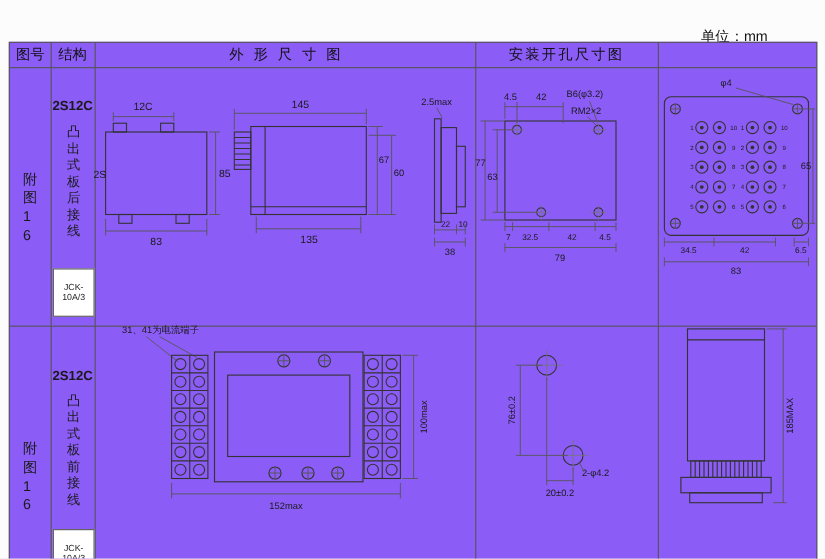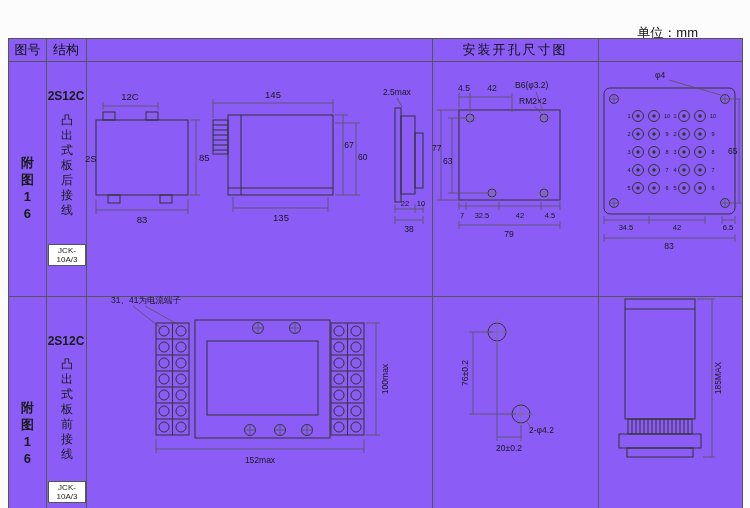--- a/index.html
+++ b/index.html
@@ -5,26 +5,26 @@
   html,body{margin:0;padding:0;background:#e8e8e8;}
   #page{position:relative;width:750px;height:508px;background:#fcfcfc;
         font-family:"Liberation Sans","DejaVu Sans",sans-serif;color:#1a1a1a;overflow:hidden;}
   #unit{position:absolute;top:4px;right:52px;font-size:13px;color:#111;margin-top:20px;}
   #table{position:absolute;left:8px;top:26px;width:733px;height:473px;border:1px solid #555;background:#8b5cf6;margin-top:12px;}
   .vline{position:absolute;top:0;bottom:0;width:0;border-left:1px solid #555;}
   .hline{position:absolute;left:0;right:0;height:0;border-top:1px solid #555;}
   .hcell{position:absolute;top:0;height:22px;display:flex;align-items:center;justify-content:center;
          font-size:13px;color:#111;}
   .vtext{position:absolute;width:10px;font-size:13px;line-height:17px;word-break:break-all;
-         text-align:right;white-space:normal;font-weight:bold;}
+         text-align:left;white-space:normal;}
   .vtext2{position:absolute;width:9px;font-size:12px;line-height:15px;word-break:break-all;
           text-align:center;}
   .model{position:absolute;width:40px;text-align:center;font-size:12px;font-weight:bold;}
   .jckbox{position:absolute;width:36px;text-align:center;font-size:8px;border:1px solid #555;
-          padding:1px 0;background:#fff;}
+          padding:12px 0;background:#fff;}
   svg{position:absolute;overflow:visible;}
   svg text{fill:#1a1a1a;font-size:10px;font-family:"Liberation Sans","DejaVu Sans",sans-serif;}
   .ln{fill:none;stroke:#333;stroke-width:1;}
   .dm{fill:none;stroke:#555;stroke-width:0.8;}
   .cl{fill:none;stroke:#777;stroke-width:0.7;}
   .dot{fill:#333;stroke:none;}
   .t5{font-size:5.5px;} .t7{font-size:7.5px;} .t8{font-size:8.5px;} .t9{font-size:9.5px;}
   .mid{text-anchor:middle;}
 </style>
 </head>
@@ -38,20 +38,21 @@
 
     <div class="vline" style="left:37px"></div>
     <div class="vline" style="left:77px"></div>
     <div class="vline" style="left:423px"></div>
     <div class="vline" style="left:589px"></div>
     <div class="hline" style="top:22px"></div>
     <div class="hline" style="top:257px"></div>
 
     <div class="hcell" style="left:0;width:37px">图号</div>
     <div class="hcell" style="left:37px;width:40px">结构</div>
+    <div class="hcell" style="left:77px;width:346px;letter-spacing:9px;text-indent:9px">外形尺寸图</div>
     <div class="hcell" style="left:423px;width:166px;letter-spacing:2px">安装开孔尺寸图</div>
 
     <div class="vtext" style="left:12px;top:115px">附图16</div>
     <div class="model" style="left:37px;top:50px">2S12C</div>
     <div class="vtext2" style="left:52px;top:74px">凸出式板后接线</div>
     <div class="jckbox" style="left:39px;top:205px">JCK-10A/3</div>
 
     <div class="vtext" style="left:12px;top:360px">附图16</div>
     <div class="model" style="left:37px;top:295px">2S12C</div>
     <div class="vtext2" style="left:52px;top:318px">凸出式板前接线</div>

